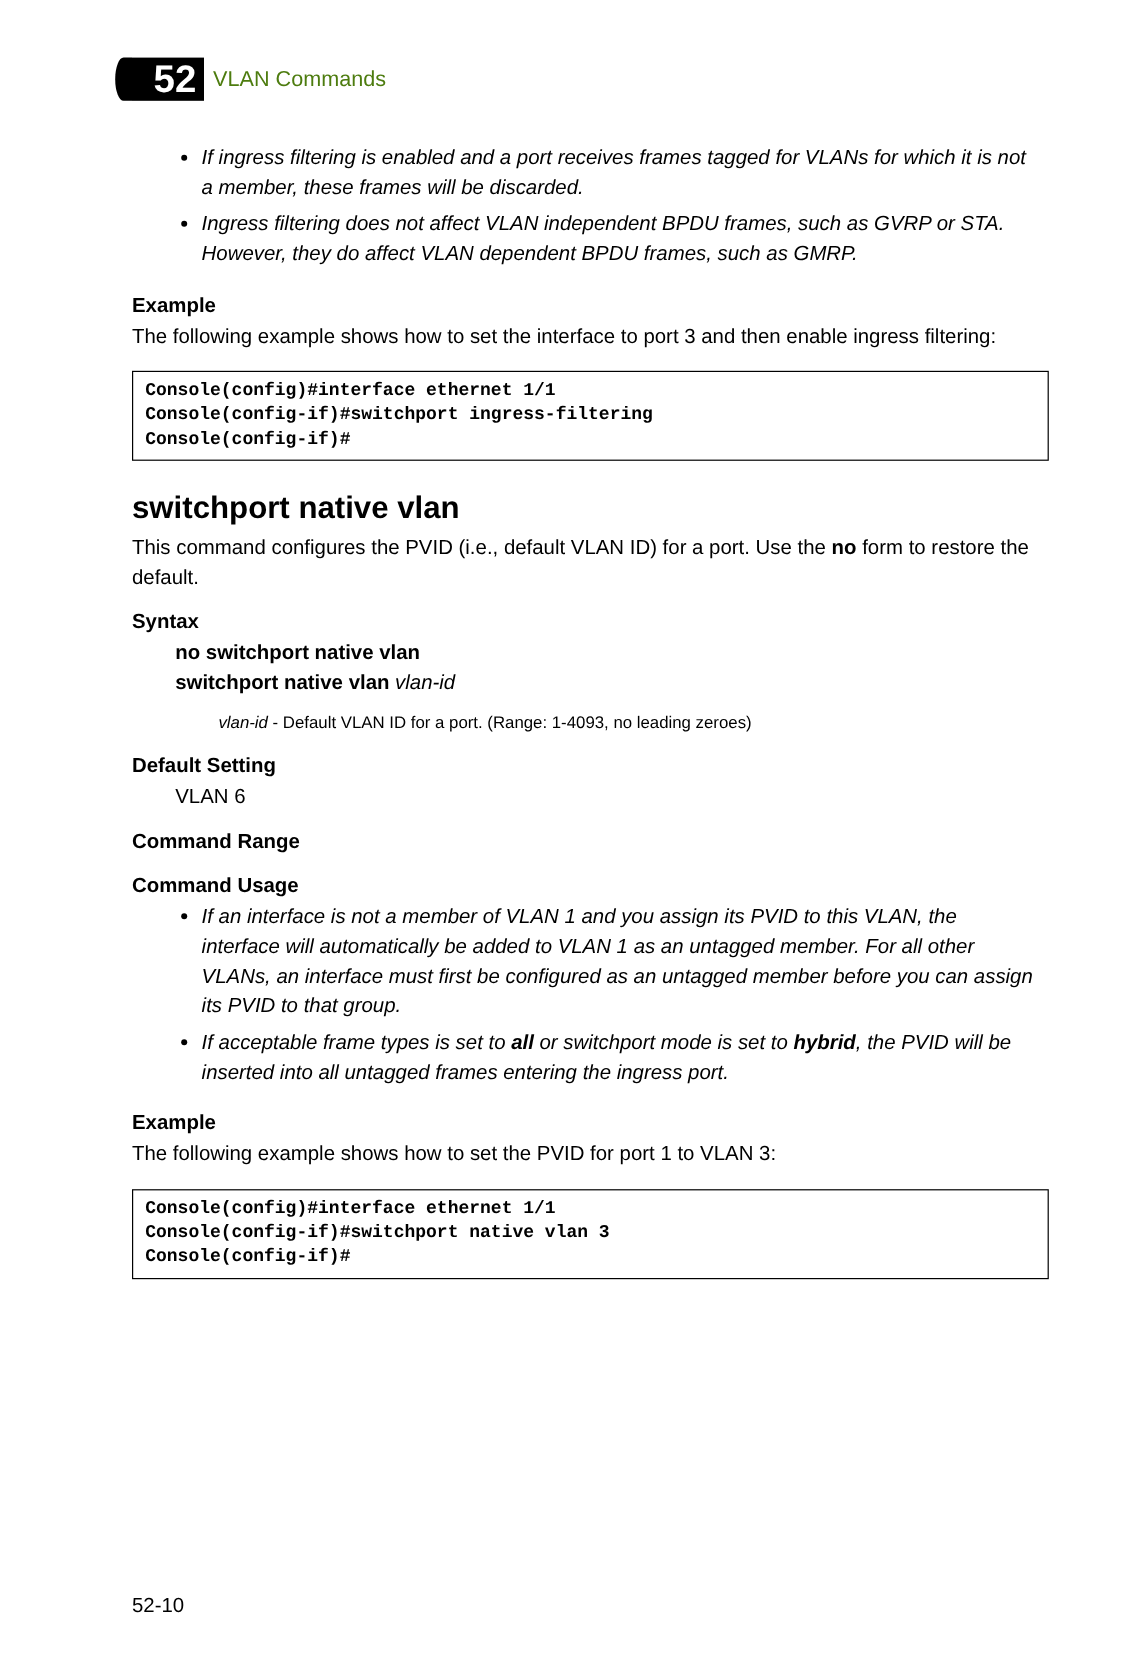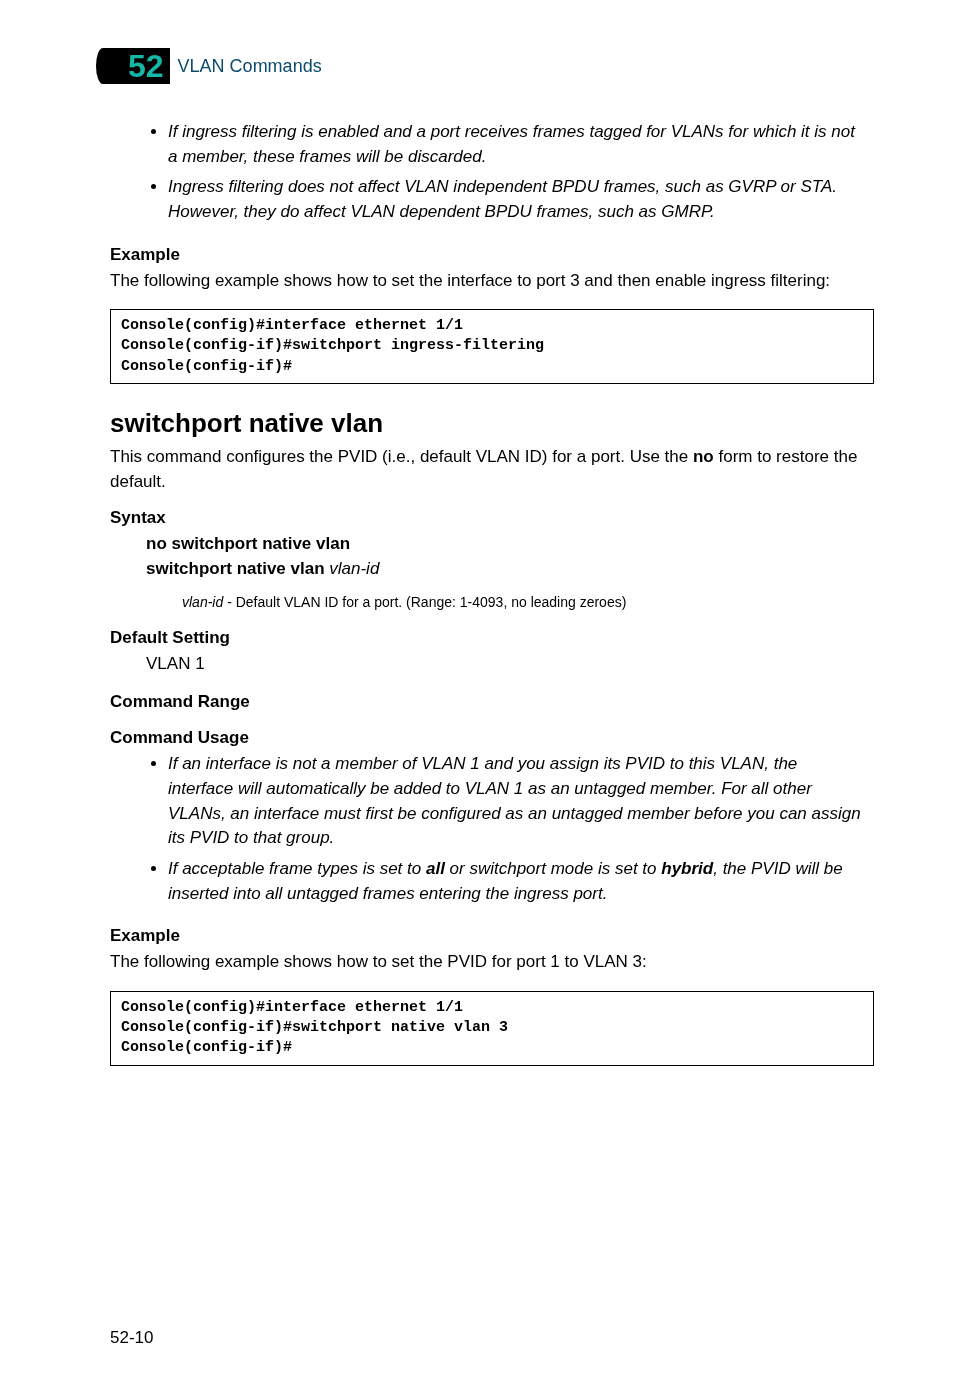--- a/index.html
+++ b/index.html
@@ -18,42 +18,42 @@
       gap: 8px;
       margin-bottom: 36px;
     }
     .chapter-badge {
       display: flex;
       align-items: center;
       height: 36px;
     }
     .chapter-num {
       background: #000;
-      color: #14b8a6;
+      color: #ffffff;
       font-weight: bold;
       font-size: 32px;
       padding: 0 6px 0 18px;
       line-height: 36px;
       height: 36px;
       display: inline-block;
       position: relative;
     }
     .chapter-num::before {
       content: "";
       position: absolute;
       left: -14px;
       top: 0;
       width: 14px;
       height: 36px;
       background: #000;
       border-radius: 50% 0 0 50%;
     }
     .chapter-title {
       font-size: 18px;
-      color: #0c4a6e;
+      color: #4d7c0f;
     }
     ul.bullets {
       list-style: disc;
       padding-left: 58px;
       margin-bottom: 20px;
       font-style: italic;
     }
     ul.bullets li {
       font-size: 17px;
       line-height: 1.45;
@@ -151,21 +151,21 @@
       <span class="bold">switchport native vlan </span><span class="ital">vlan-id</span>
     </div>
     <div class="desc-line">
       <span class="ital">vlan-id</span><span> - Default VLAN ID for a port. (Range: 1-4093, no leading zeroes)</span>
     </div>
   </div>
 </div>
 
 <div class="block">
   <div class="section-label">Default Setting</div>
-  <div class="indent body-text">VLAN 1</div>
+  <div class="indent body-text">VLAN 6</div>
 </div>
 
 <div class="block">
   <div class="section-label">Command Range</div>
 </div>
 
 <div class="block">
   <div class="section-label">Command Usage</div>
   <ul class="bullets">
     <li>If an interface is not a member of VLAN 1 and you assign its PVID to this VLAN, the interface will automatically be added to VLAN 1 as an untagged member. For all other VLANs, an interface must first be configured as an untagged member before you can assign its PVID to that group.</li>

